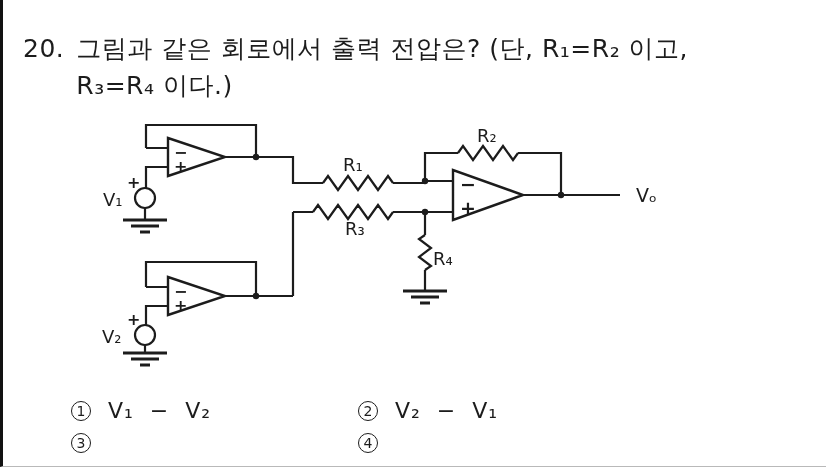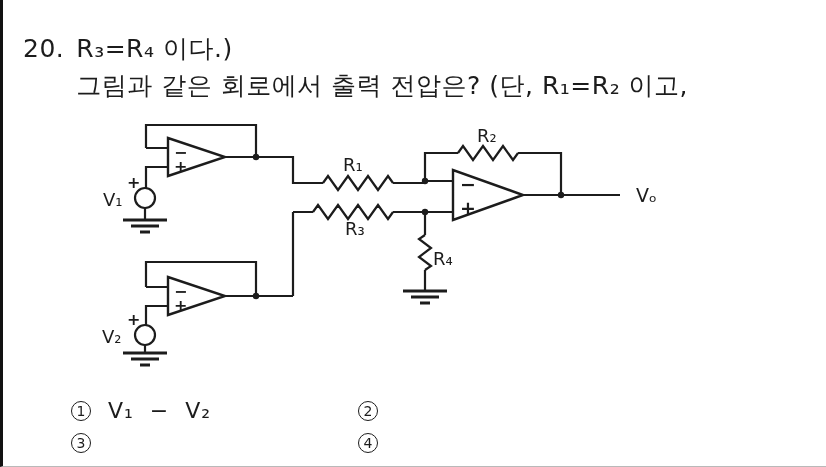--- a/index.html
+++ b/index.html
@@ -54,22 +54,22 @@
   .formula{letter-spacing:1px;word-spacing:8px;}
 </style>
 </head>
 <body>
 
 <div class="page">
 
   <div class="question">
     <span class="qnum">20.</span>
     <span class="qtext">
+      <div class="qline">그림과 같은 회로에서 출력 전압은? (단, R₁=R₂ 이고,</div>
       <div class="qline">R₃=R₄ 이다.)</div>
-      <div class="qline">그림과 같은 회로에서 출력 전압은? (단, R₁=R₂ 이고,</div>
     </span>
   </div>
 
   <svg class="circuit" width="826" height="467" viewBox="0 0 826 467">
 
     <g>
       <path class="wire" d="M143,148 H165 M143,148 V125 H253 V157 M165,167 H143 V188 M222,157 H290 V183 H320 M390,183 H422"></path>
       <path class="tri" d="M165,138 L165,176 L222,157 Z"></path>
       <circle class="dot" cx="253" cy="157" r="3.2"></circle>
       <text class="sign" x="171" y="158">−</text>
@@ -140,20 +140,21 @@
     </g>
   </svg>
 
   <div class="choices">
     <div class="choice">
       <span class="cnum">1</span>
       <span class="formula">V₁ − V₂</span>
     </div>
     <div class="choice">
       <span class="cnum">2</span>
+      <span class="formula">V₂ − V₁</span>
     </div>
     <div class="choice">
       <span class="cnum">3</span>
     </div>
     <div class="choice">
       <span class="cnum">4</span>
     </div>
   </div>
 
 </div>

